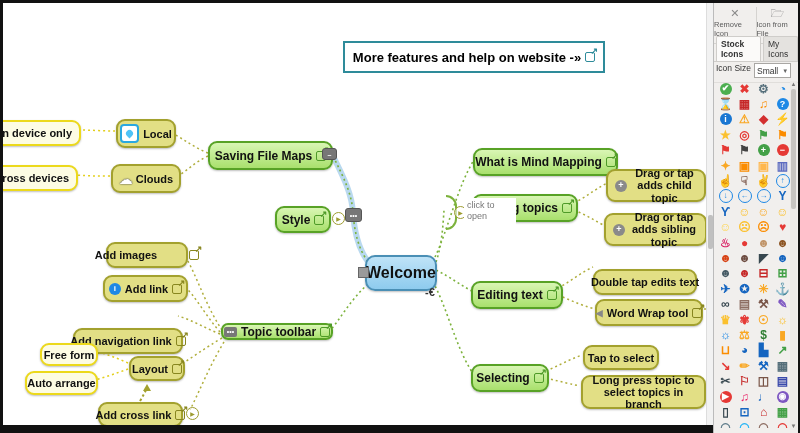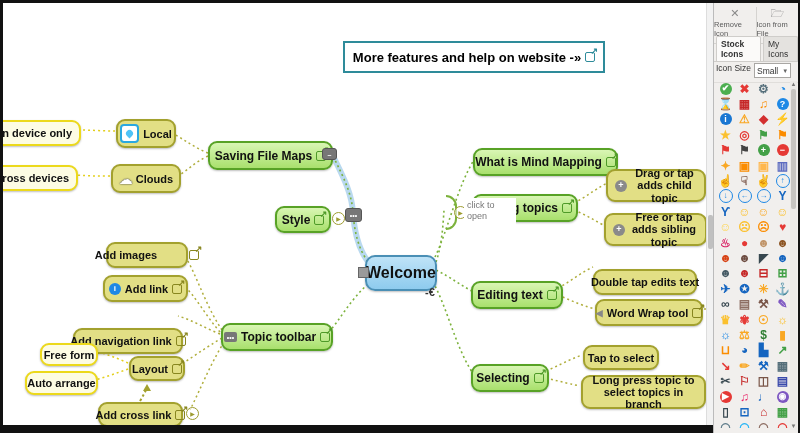--- a/index.html
+++ b/index.html
@@ -164,21 +164,21 @@
       <div>click to</div>
       <div>open</div>
     </div>
 
     <div class="node olive wrap" style="left:603px;top:166px;width:100px;height:33px;">
       <span class="plusicon">+</span>
       <span>Drag or tap adds child topic</span>
     </div>
     <div class="node olive wrap" style="left:601px;top:210px;width:103px;height:33px;">
       <span class="plusicon">+</span>
-      <span>Free or tap adds sibling topic</span>
+      <span>Drag or tap adds sibling topic</span>
     </div>
 
     <div class="node green" style="left:468px;top:278px;width:92px;height:28px;font-size:12px;">
       <span>Editing text</span>
       <span class="lnk"></span>
     </div>
     <div class="node olive" style="left:590px;top:254px;width:104px;height:26px;margin-top:12px;">
       <span>Double tap edits text</span>
     </div>
     <div class="node olive" style="left:592px;top:296px;width:108px;height:27px;">
@@ -191,21 +191,21 @@
       <span>Selecting</span>
       <span class="lnk"></span>
     </div>
     <div class="node olive" style="left:580px;top:342px;width:76px;height:25px;">
       <span>Tap to select</span>
     </div>
     <div class="node olive wrap" style="left:578px;top:372px;width:125px;height:34px;">
       <span>Long press topic to select topics in branch</span>
     </div>
 
-    <div class="node green" style="left:218px;top:320px;width:112px;height:28px;font-size:12px;">
+    <div class="node green" style="left:218px;top:320px;width:112px;height:17px;font-size:12px;border-radius:7px;">
       <span class="tbicon">•••</span>
       <span>Topic toolbar</span>
       <span class="lnk"></span>
     </div>
 
     <div class="node olive" style="left:103px;top:239px;width:82px;height:26px;gap:28px;">
       <span>Add images</span>
       <span class="lnk o"></span>
     </div>
     <div class="node olive" style="left:100px;top:272px;width:85px;height:27px;">

